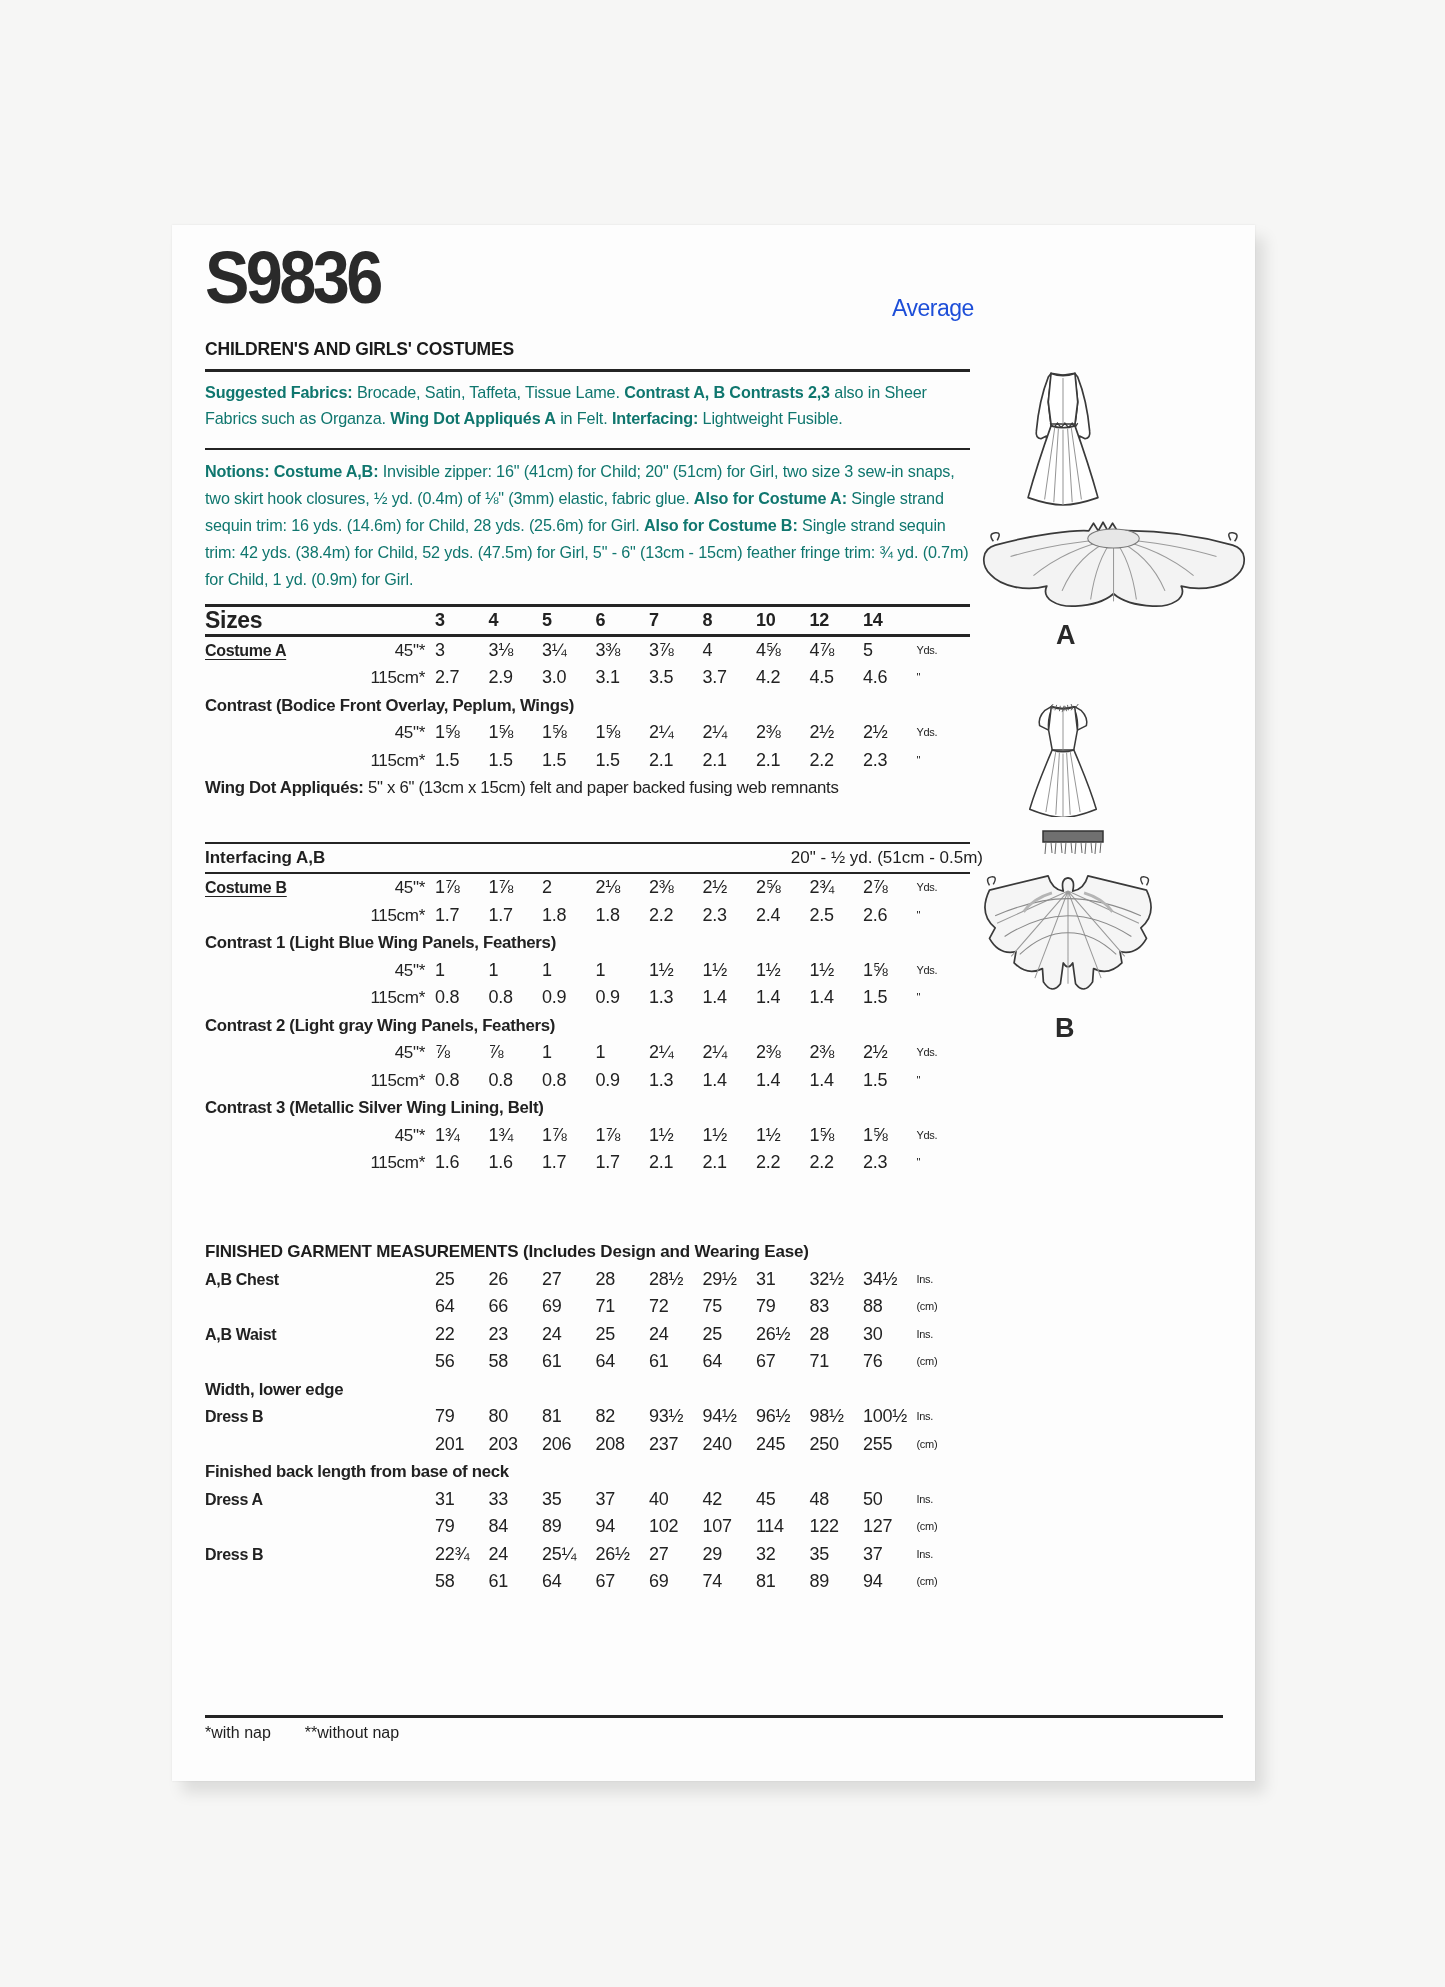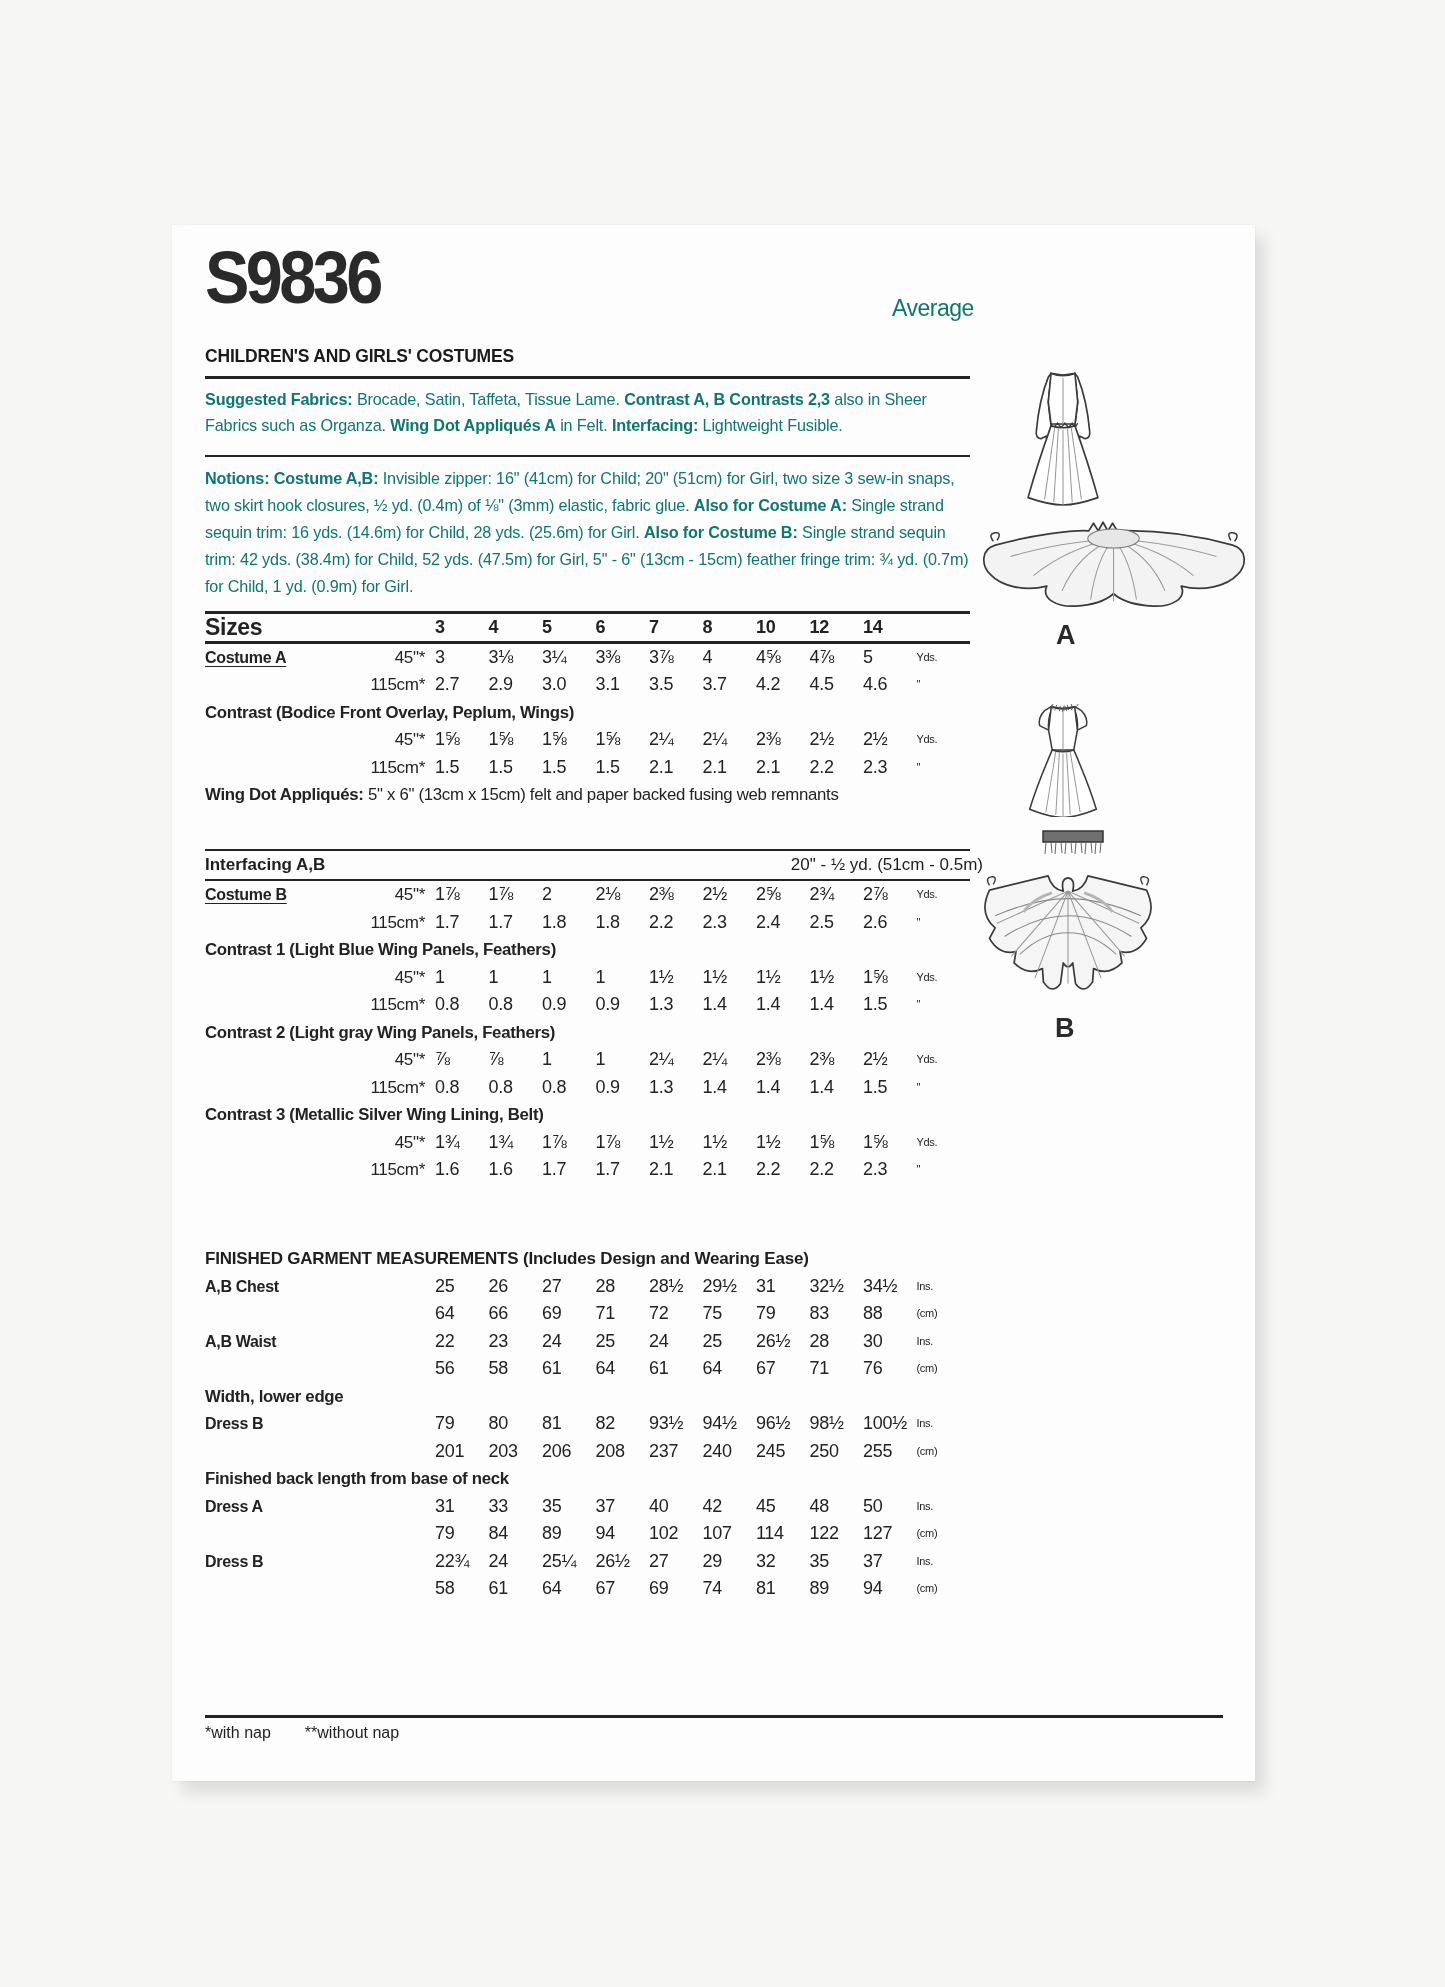--- a/index.html
+++ b/index.html
@@ -15,23 +15,23 @@
     position:absolute;left:172px;top:225px;width:1083px;height:1556px;
     background:#fdfdfd;
     box-shadow:10px 12px 14px rgba(0,0,0,0.10), 0 0 2px rgba(0,0,0,0.08);
   }
   .pattern-number{
     position:absolute;left:33px;top:16px;
     font-size:74px;font-weight:bold;letter-spacing:-4px;color:#2a2a2a;
     transform:scaleX(.9);transform-origin:left top;line-height:1;
   }
   .difficulty{
-    position:absolute;left:720px;top:70px;font-size:23px;color:#0f766e;letter-spacing:-0.5px;
+    position:absolute;left:720px;top:70px;font-size:23px;color:#1d4ed8;letter-spacing:-0.5px;
   }
-  .main-col{position:absolute;left:33px;top:114px;width:778px;margin-top:7px;}
+  .main-col{position:absolute;left:33px;top:114px;width:778px;}
   .doc-heading{font-size:17.5px;font-weight:bold;letter-spacing:-0.2px;color:#1b1b1b;}
   .rule{height:2.5px;background:#242424;width:765px;}
   .rule.r-head{margin-top:9px;}
   .para{font-size:16.2px;line-height:26px;color:#0f766e;letter-spacing:-0.15px;width:775px;}
   .para .b{font-weight:bold;}
   .b{font-weight:bold;}
   .fabrics{margin-top:7px;}
   .rule.r-mid{margin-top:17px;}
   .notions{margin-top:8px;line-height:27px;}
   .rule.r-tbl{margin-top:11px;}

